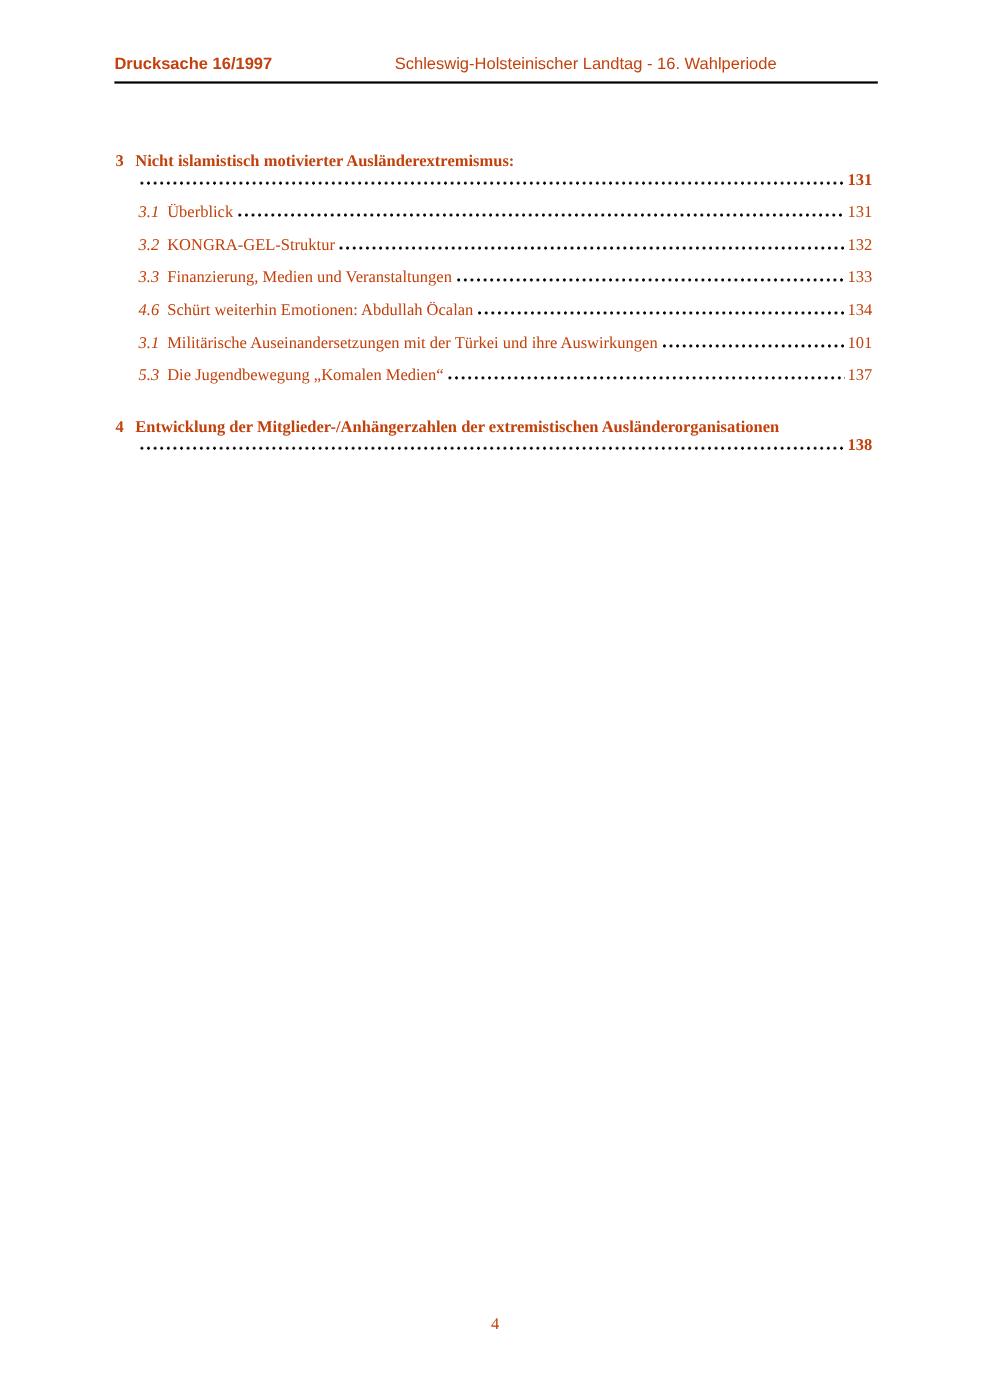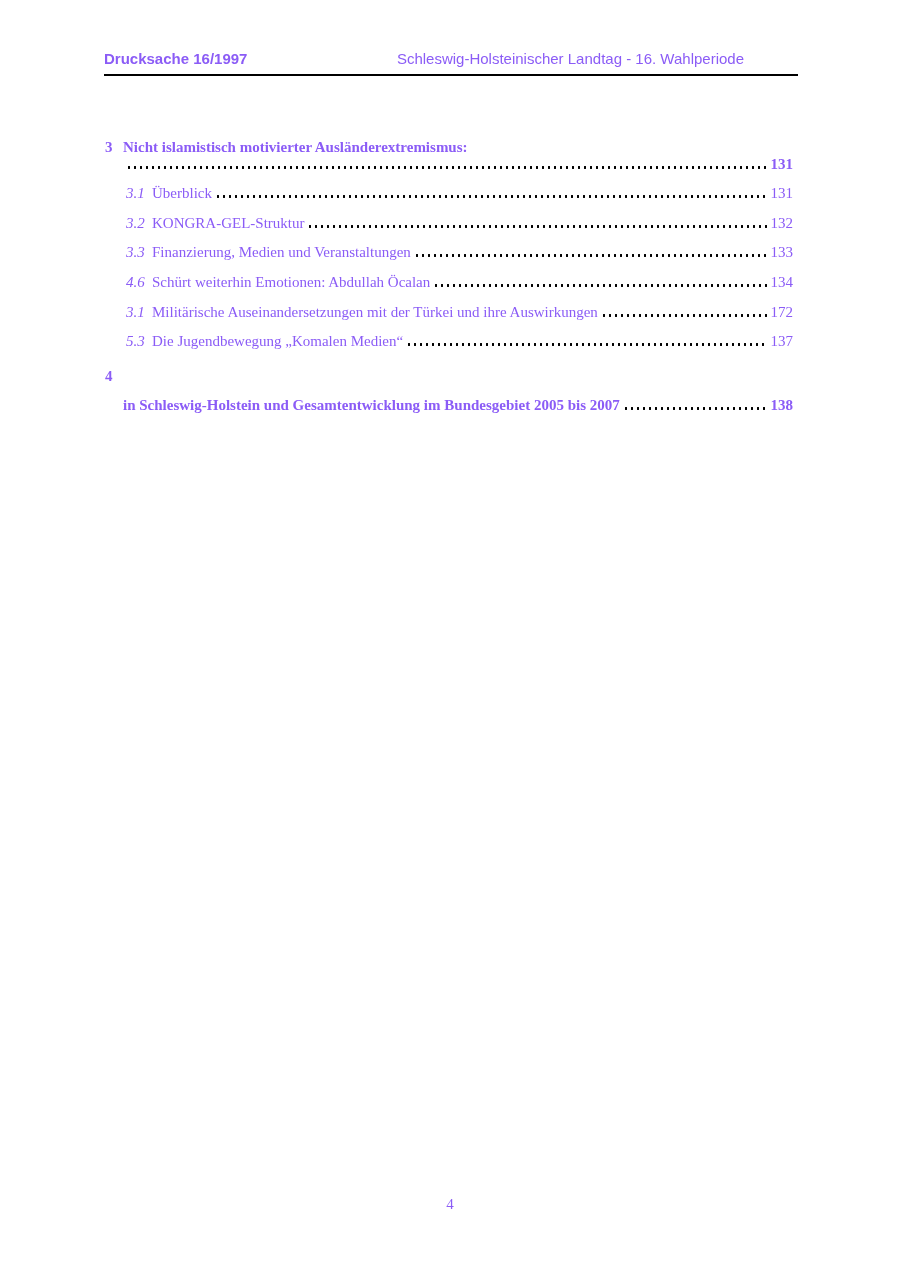--- a/index.html
+++ b/index.html
@@ -4,41 +4,41 @@
 <style>
   * { box-sizing: border-box; }
   html, body { margin: 0; padding: 0; background: #ffffff; }
   .page {
     position: relative;
     width: 900px;
     height: 1273px;
     background: #ffffff;
     font-family: "Liberation Serif", serif;
     font-size: 15px;
-    color: #8b5cf6;
+    color: #c2410c;
     overflow: hidden;
   }
 
   
   .header {
     position: absolute;
     left: 104px;
     top: 50px;
     width: 694px;
   }
   .header-inner {
     display: flex;
     align-items: baseline;
     padding-bottom: 7px;
     border-bottom: 2px solid #000000;
     font-family: "Liberation Sans", sans-serif;
     font-size: 15px;
   }
   .header-left { font-weight: bold; white-space: nowrap; }
-  .header-right { margin-left: auto; margin-right: 54px; white-space: nowrap; }
+  .header-right { margin-left: auto; margin-right: 92px; white-space: nowrap; }
 
   
   .toc {
     position: absolute;
     left: 105px;
     top: 126px;
     width: 688px;
   }
   .toc-section + .toc-section { margin-top: 18px; }
   .toc-row {
@@ -119,36 +119,36 @@
       <div class="toc-row indent1 sub-row">
         <span class="sub-num">4.6</span>
         <span class="row-label">Schürt weiterhin Emotionen: Abdullah Öcalan</span>
         <span class="leader"></span>
         <span class="pagenum">134</span>
       </div>
       <div class="toc-row indent1 sub-row">
         <span class="sub-num">3.1</span>
         <span class="row-label">Militärische Auseinandersetzungen mit der Türkei und ihre Auswirkungen</span>
         <span class="leader"></span>
-        <span class="pagenum">172</span>
+        <span class="pagenum">101</span>
       </div>
       <div class="toc-row indent1 sub-row">
         <span class="sub-num">5.3</span>
         <span class="row-label">Die Jugendbewegung „Komalen Medien“</span>
         <span class="leader"></span>
         <span class="pagenum">137</span>
       </div>
     </div>
 
     <div class="toc-section">
       <div class="toc-row bold">
         <span class="sec-num">4</span>
+        <span class="row-label">Entwicklung der Mitglieder-/Anhängerzahlen der extremistischen Ausländerorganisationen</span>
       </div>
       <div class="toc-row bold indent1">
-        <span class="row-label">in Schleswig-Holstein und Gesamtentwicklung im Bundesgebiet 2005 bis 2007</span>
         <span class="leader"></span>
         <span class="pagenum">138</span>
       </div>
     </div>
 
   </div>
 
   <div class="footer">
     <span>4</span>
   </div>

